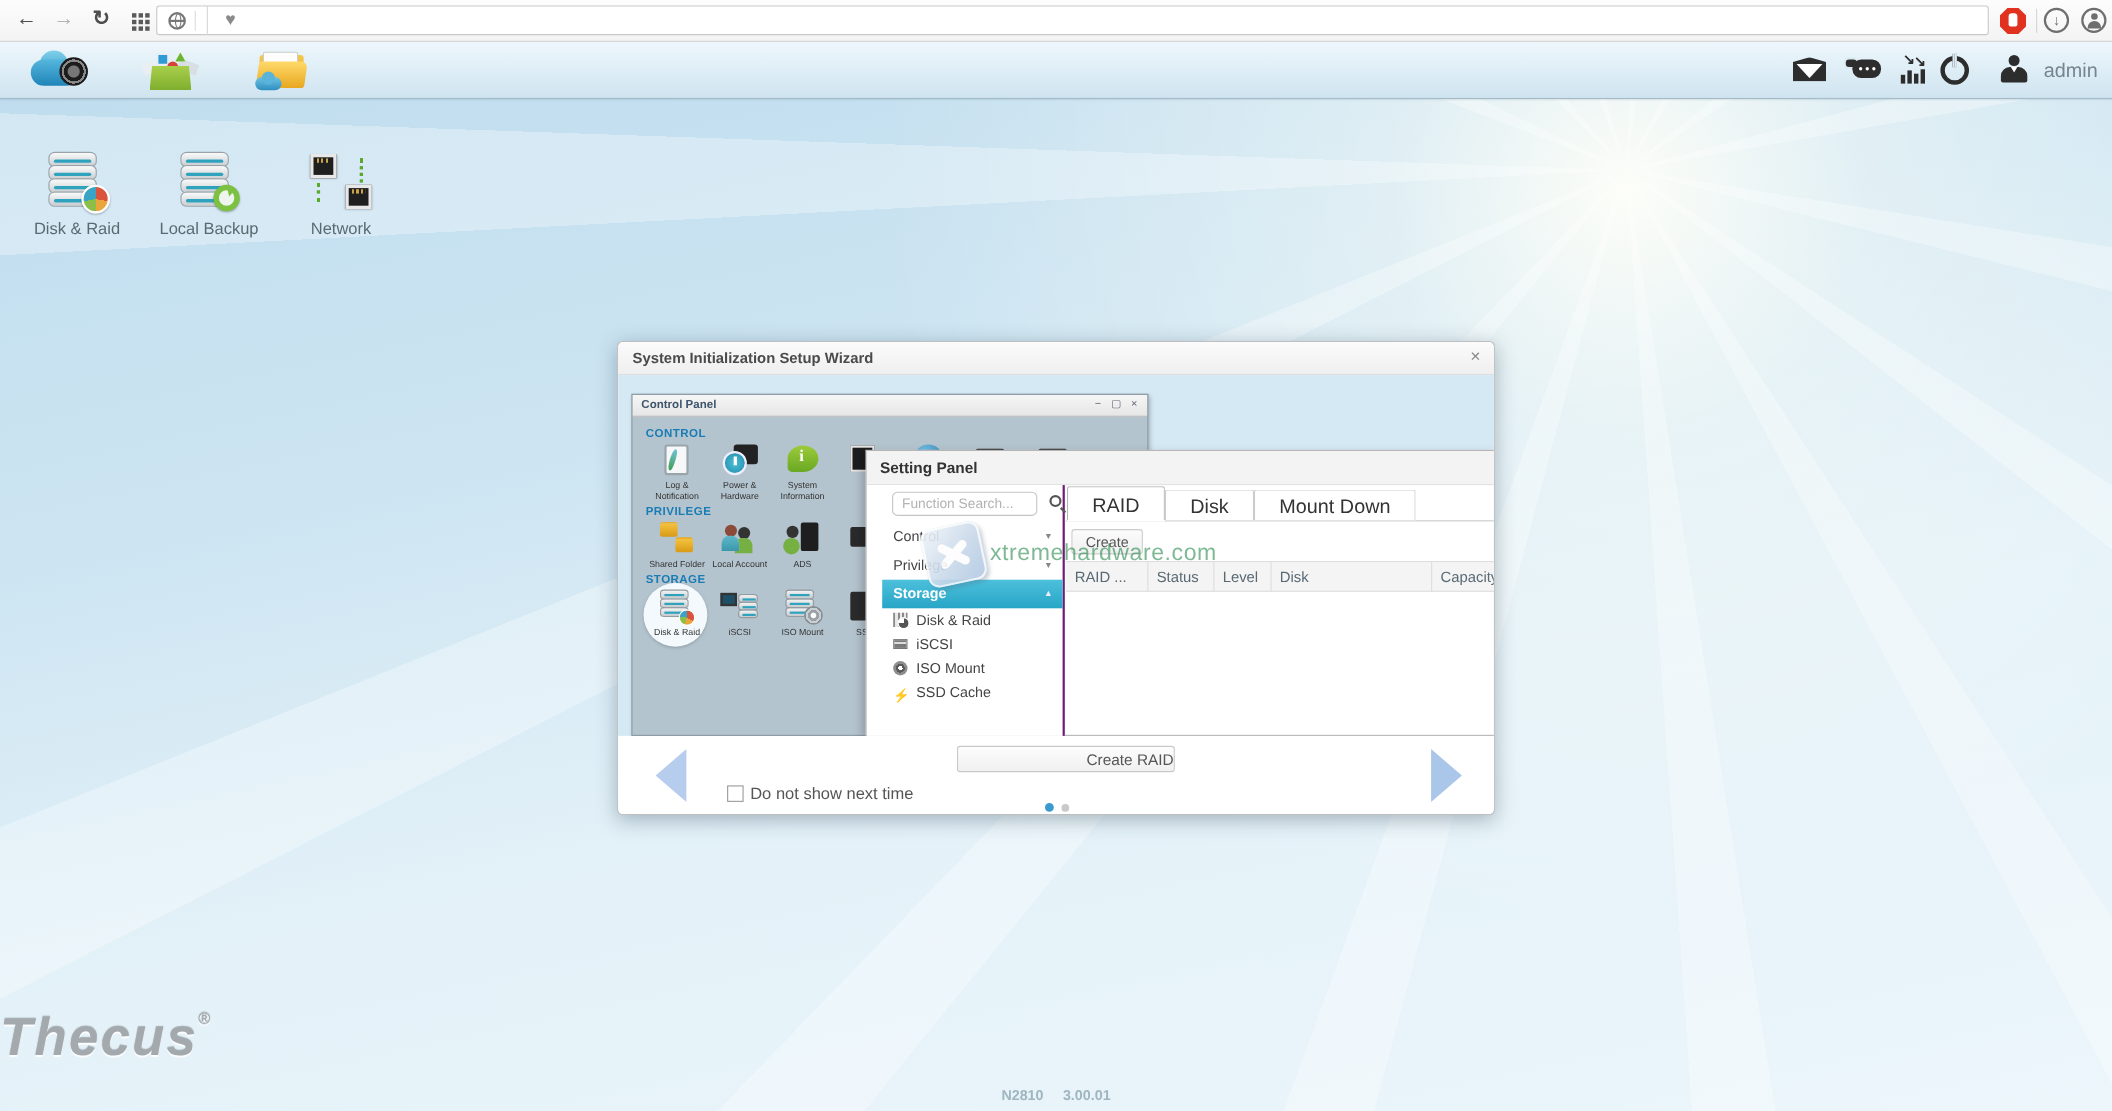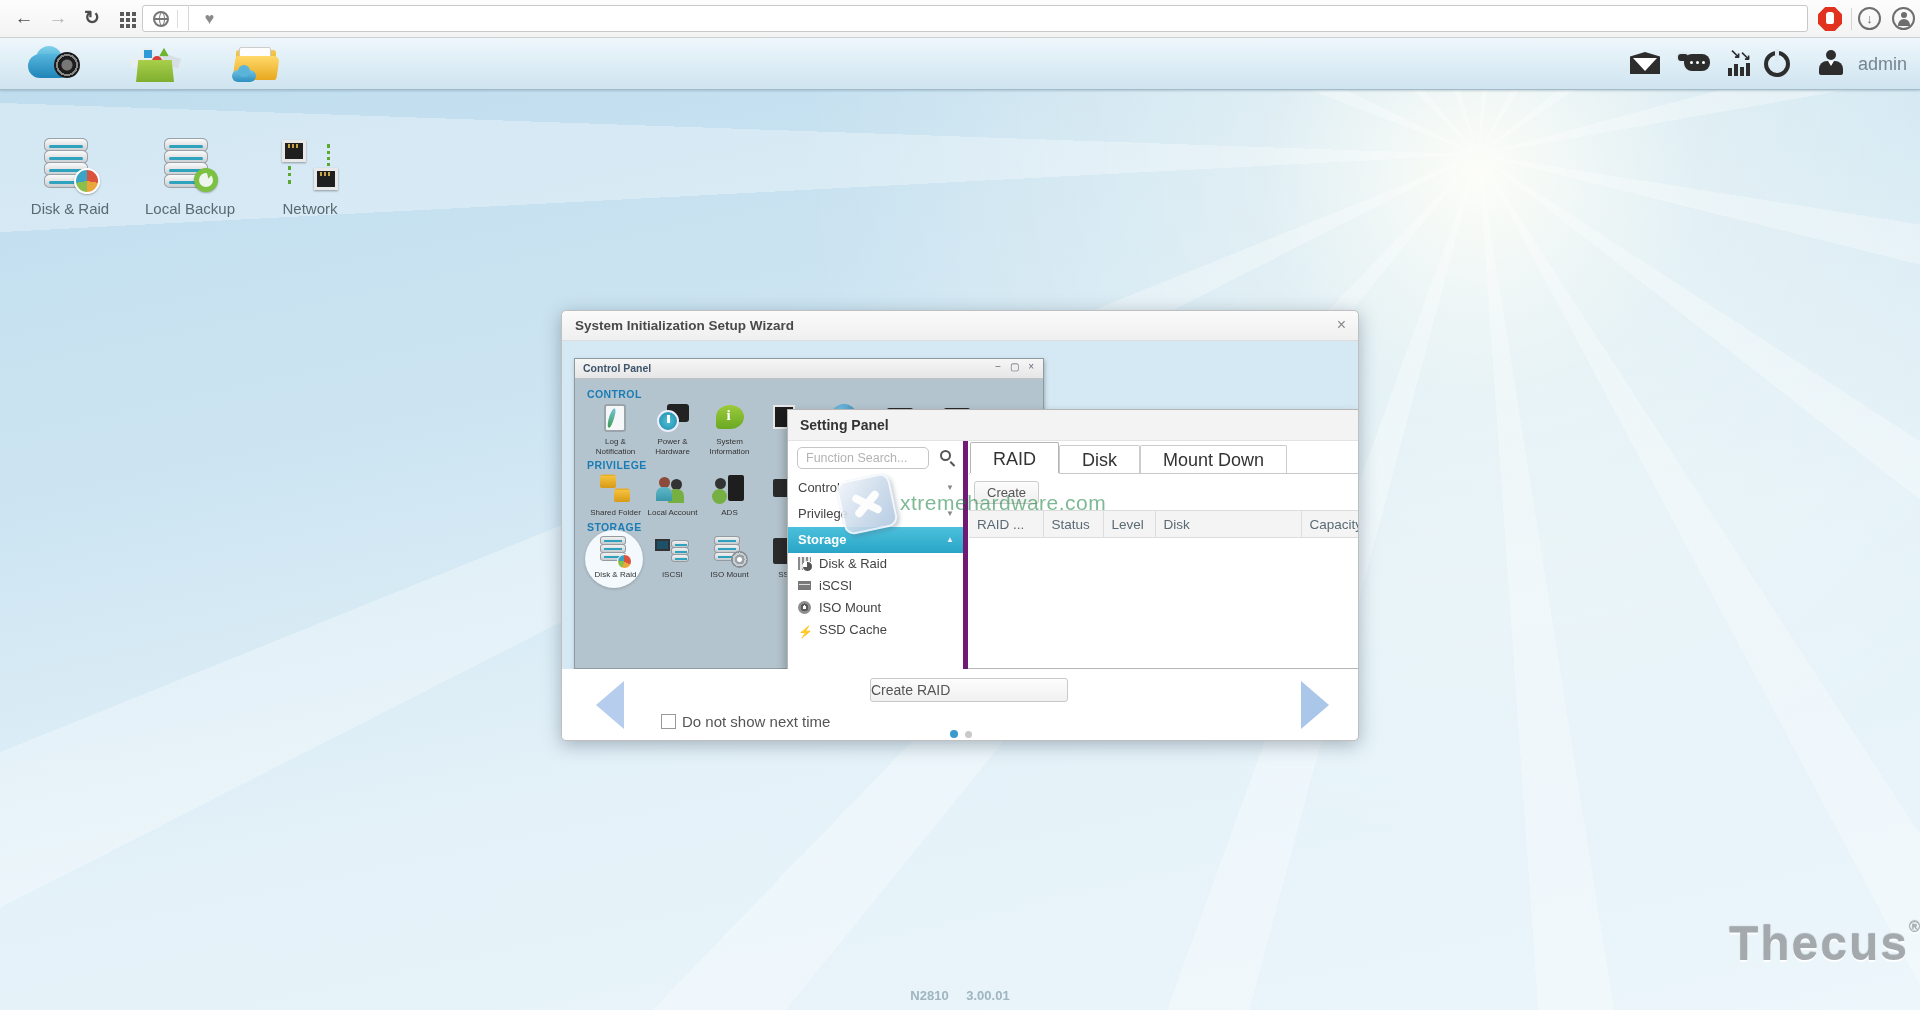--- a/index.html
+++ b/index.html
@@ -220,21 +220,21 @@
   .ministack.sm i::after { width:12px; }
   .minicd { position:absolute; right:0px; bottom:1px; width:17px; height:17px; border-radius:50%;
     background:radial-gradient(circle,#fff 0 2px,#9aa1a6 3px 5px,#c9ced2 5px 7px,#888f94 7px); }
   .t-ssd { position:absolute; left:4px; top:3px; width:20px; height:26px; background:#2b2b2b; border-radius:2px; }
 
   
   #setting-panel { position:absolute; left:225px; top:68px; width:573px; height:260px; background:#fff;
     border:1px solid #b5b5b5; border-right:none; box-shadow:-3px 3px 8px rgba(0,0,0,.22); }
   #sp-header { height:31px; background:#f3f3f3; border-bottom:1px solid #e3e3e3; position:relative; }
   #sp-title { position:absolute; left:12px; top:7px; font-size:14px; font-weight:bold; color:#333; }
-  #sp-left { position:absolute; left:0; top:31px; width:180px; height:228px; border-right:5px solid #701a75; background:#fff; }
+  #sp-left { position:absolute; left:0; top:31px; width:180px; height:228px; border-right:2px solid #701a75; background:#fff;padding-left:14px; }
   #sp-search-row { position:relative; height:34px; }
   #sp-search { position:absolute; left:9px; top:6px; width:132px; height:22px; border:1px solid #c5c5c5;
     border-radius:5px; font-size:12.5px; color:#444; padding:0 8px; outline:none;
     font-family:"Liberation Sans",sans-serif; }
   #sp-search::placeholder { color:#b3b3b3; }
   .mag { position:absolute; left:152px; top:9px; width:11px; height:11px; border:2px solid #555;
     border-radius:50%; cursor:pointer; }
   .mag::after { content:""; position:absolute; left:9px; top:9px; width:6px; height:2px; background:#555;
     transform:rotate(45deg); transform-origin:0 0; }
   .sp-group { position:relative; height:26px; line-height:26px; padding-left:10px; font-size:13px;
@@ -284,32 +284,32 @@
     letter-spacing:.5px; }
 
   
   .wz-arrow { position:absolute; width:0; height:0; cursor:pointer; }
   #arrow-left { left:34px; top:12px; border-top:24px solid transparent; border-bottom:24px solid transparent;
     border-right:28px solid #b7cdee; }
   #arrow-right { left:739px; top:12px; border-top:24px solid transparent; border-bottom:24px solid transparent;
     border-left:28px solid #aac6e9; }
   #btn-create-raid { position:absolute; left:308px; top:9px; width:198px; height:24px;
     background:linear-gradient(#fdfdfd,#f0f0f0); border:1px solid #c9c9c9; border-radius:3px;
-    font-size:14px; color:#555; text-align:left; line-height:22px; cursor:pointer; }
+    font-size:14px; color:#555; text-align:right; line-height:22px; cursor:pointer; }
   #dontshow-row { position:absolute; left:99px; top:44px; display:flex; align-items:center; cursor:pointer; }
   #dontshow-box { width:15px; height:15px; border:1px solid #999; background:#fff; }
   #dontshow-label { font-size:15px; color:#555; margin-left:6px; }
   #dots { position:absolute; left:388px; top:61px; display:flex; align-items:center; gap:7px; }
   .dot { width:7px; height:7px; border-radius:50%; background:#c9c9c9; cursor:pointer; }
   .dot.active { width:8px; height:8px; background:#3a9ace; }
 
   
-  #thecus-logo { position:absolute; left:0; top:878px; width:100%; text-align:right;
+  #thecus-logo { position:absolute; left:0; top:878px; width:100%; text-align:left;
     font-size:48px; font-weight:bold; letter-spacing:2px; color:#a3a9ad;
-    text-shadow:0 2px 1px rgba(255,255,255,.9), 0 -1px 1px rgba(110,116,120,.55); }
+    text-shadow:0 2px 1px rgba(255,255,255,.9), 0 -1px 1px rgba(110,116,120,.55);font-style:italic; }
   #thecus-logo sup { font-size:15px; vertical-align:28px; letter-spacing:0; }
   #version-line { position:absolute; left:0; top:950px; width:100%; text-align:center;
     font-size:13px; font-weight:bold; color:#9fb5bf; }
   #version-line span { margin:16px 7px; }
 </style>
 </head>
 <body>
 
 <div id="browser-bar">
   <div class="nav-btn" id="btn-back">←</div>

